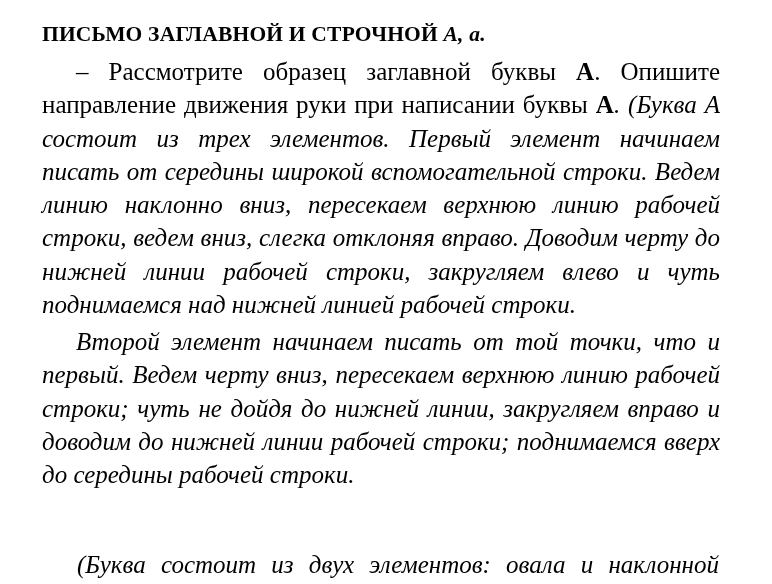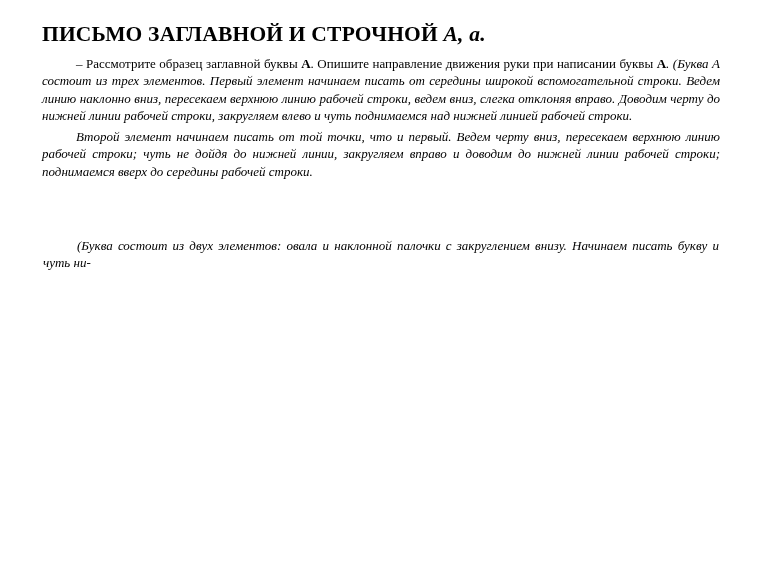--- a/index.html
+++ b/index.html
@@ -27,21 +27,21 @@
     letter-spacing: 0.2px;
     margin: 0 0 8px 0;
     white-space: nowrap;
   }
   .doc-title .ital {
     font-style: italic;
     font-weight: bold;
   }
   p.para {
     margin: 0;
-    font-size: 13px;
+    font-size: 25px;
     line-height: 1.33;
     text-align: justify;
     text-indent: 34px;
   }
   p.para.ital {
     font-style: italic;
   }
   .dash-lead {
     font-style: normal;
   }

